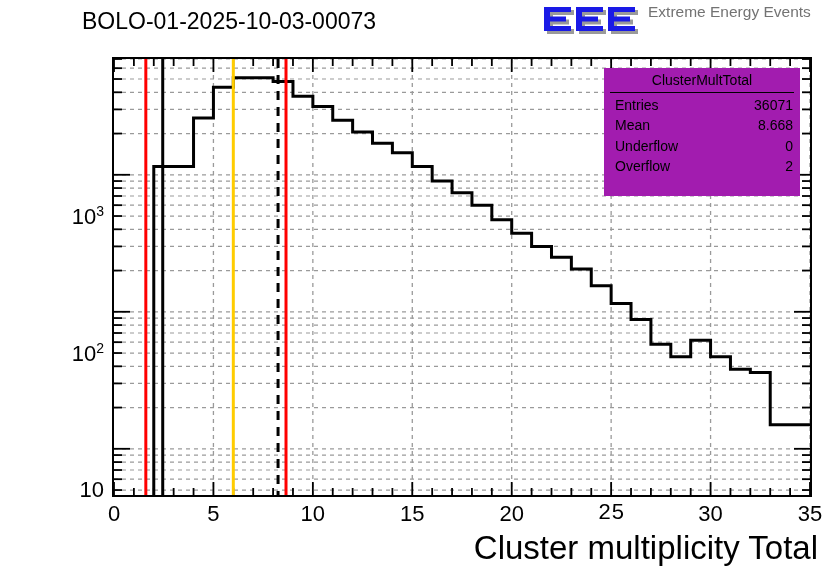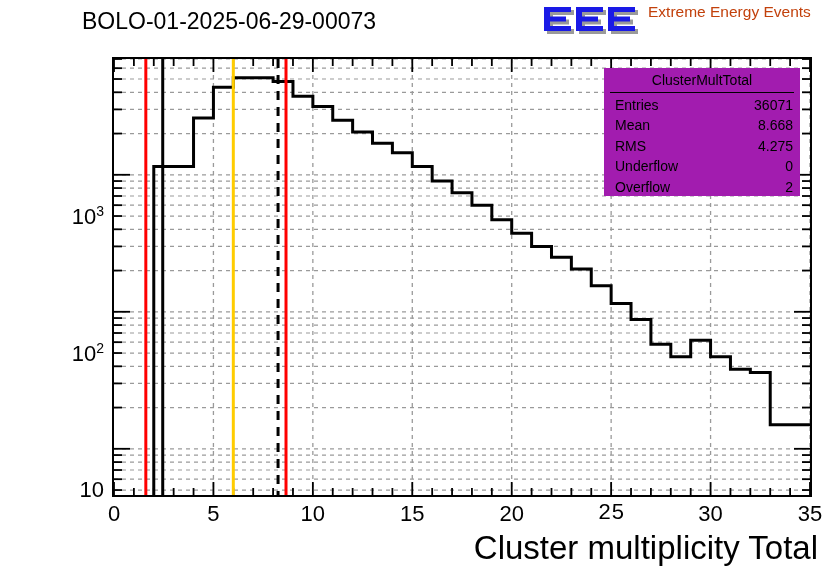--- a/index.html
+++ b/index.html
@@ -9,21 +9,21 @@
   #canvas{position:absolute;left:0;top:0;width:836px;height:572px;}
 
   
   .title{position:absolute;left:82px;top:8px;font-size:23px;
          letter-spacing:0px;white-space:nowrap;}
 
   
   .logo{position:absolute;left:543px;top:2px;width:290px;height:42px;}
   .logo-eee{position:absolute;left:0px;top:0px;width:100px;height:38px;}
   .logo-lines{position:absolute;left:105px;top:1px;}
-  .logo-l1,.logo-l2{color:#c2410c;font-size:15.5px;white-space:nowrap;
+  .logo-l1,.logo-l2{color:#737373;font-size:15.5px;white-space:nowrap;
                     line-height:18px;font-weight:400;}
 
   
   .frame{position:absolute;left:112px;top:57px;width:700px;height:440px;
          border:2px solid #000;box-sizing:border-box;background:#fff;}
 
   .grid-svg,.hist-svg{position:absolute;left:0;top:0;}
 
   
   .ylab{position:absolute;text-align:right;font-size:22px;white-space:nowrap;margin-top:43px;}
@@ -39,21 +39,21 @@
                border-bottom:1.6px solid #000;margin:0 6px 2px 6px;}
   .srow{display:flex;justify-content:space-between;padding:0 7px 0 11px;}
   .srow .k{text-align:center;}
   .srow .v{text-align:left;}
 </style>
 </head>
 <body>
 
 <div id="canvas">
 
-  <div class="title">BOLO-01-2025-06-29-00073</div>
+  <div class="title">BOLO-01-2025-10-03-00073</div>
 
   <div class="logo">
     <svg class="logo-eee" viewBox="0 0 100 38">
       <g fill="#9a9a9a">
         <rect x="4" y="8" width="27" height="5"></rect>
           <rect x="4" y="17.5" width="22" height="5"></rect>
           <rect x="4" y="27" width="27" height="5"></rect>
           <rect x="4" y="8" width="6" height="24"></rect>
         <rect x="36" y="8" width="27" height="5"></rect>
           <rect x="36" y="17.5" width="22" height="5"></rect>
@@ -288,24 +288,20 @@
     <div id="stats-rows">
         <div class="srow">
           <span class="k">Entries</span>
           <span class="v">36071</span>
         </div>
         <div class="srow">
           <span class="k">Mean</span>
           <span class="v">8.668</span>
         </div>
         <div class="srow">
-          <span class="k">RMS</span>
-          <span class="v">4.275</span>
-        </div>
-        <div class="srow">
           <span class="k">Underflow</span>
           <span class="v">0</span>
         </div>
         <div class="srow">
           <span class="k">Overflow</span>
           <span class="v">2</span>
         </div>
       </div>
   </div>
 

